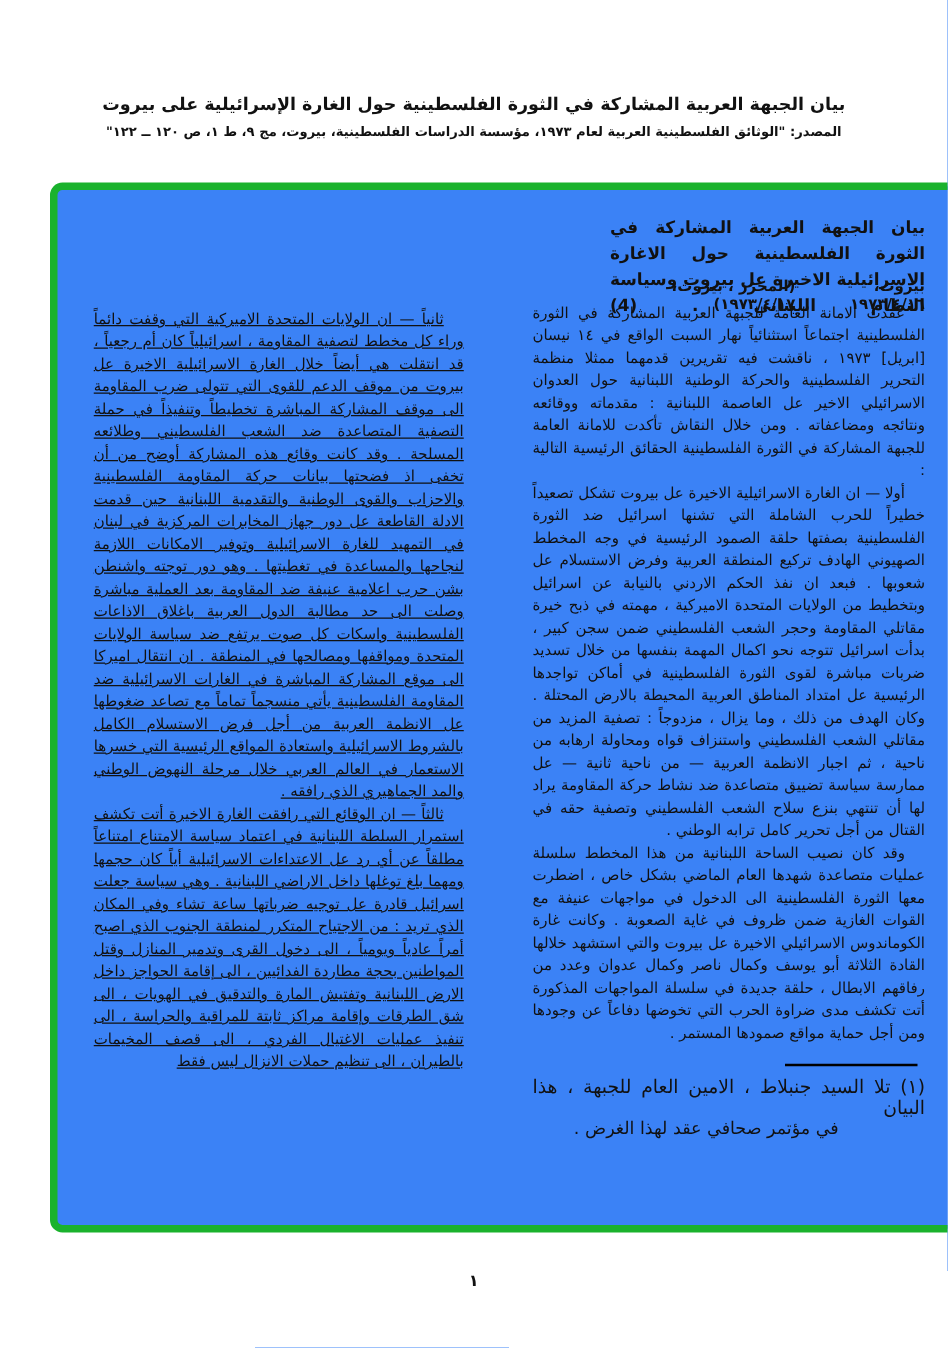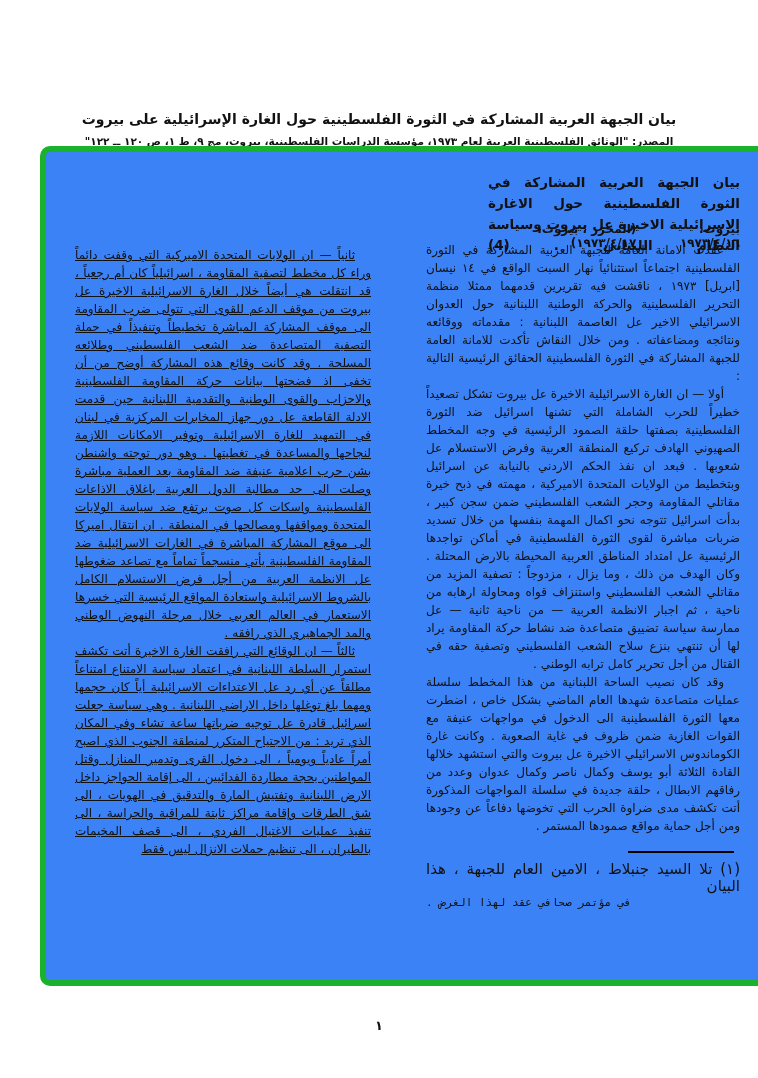--- a/index.html
+++ b/index.html
@@ -2,21 +2,21 @@
 <html lang="ar"><head>
 <meta charset="utf-8">
 <style>
   html,body{margin:0;padding:0;}
   body{
     width:758px;height:1078px;position:relative;background:#ffffff;
     font-family:"DejaVu Sans",sans-serif;color:#111;
     -webkit-font-smoothing:antialiased;
   }
   .page-header{
-    position:absolute;top:76px;left:0;right:0;text-align:center;direction:rtl;margin-top:35px;
+    position:absolute;top:76px;left:0;right:0;text-align:center;direction:rtl;
   }
   .page-header .h-title{font-size:14px;font-weight:bold;letter-spacing:0;}
   .page-header .h-source{font-size:10.5px;font-weight:bold;margin-top:8px;}
   .frame{
     position:absolute;left:40px;top:146px;width:730px;height:840px;
     box-sizing:border-box;border:6px solid #1ab22d;border-radius:10px;background:#3b82f6;
   }
   .doc-title{
     position:absolute;top:20px;right:24px;width:252px;direction:rtl;
     font-weight:bold;font-size:13.5px;line-height:21px;
@@ -33,21 +33,21 @@
   }
   .col-right{top:89px;right:24px;width:314px;}
   .col-left{top:94px;left:29px;width:296px;text-decoration:underline;}
   .col p{margin:0;text-indent:16px;}
   .footnote{margin-top:16px;}
   .footnote-rule{
     width:106px;height:2px;background:#000;
     margin-left:auto;margin-right:6px;margin-bottom:8px;
   }
   .footnote .f-line1{font-size:15px;line-height:17px;text-align:justify;}
-  .footnote .f-line2{font-size:11px;line-height:17px;text-align:left;padding-right:36px;font-family:Liberation Mono, monospace;}
+  .footnote .f-line2{font-size:14px;line-height:17px;text-align:center;padding-right:36px;}
   .page-number{
     position:absolute;top:1018px;left:0;right:0;text-align:center;
     font-size:13px;font-weight:bold;
   }
 </style>
 </head>
 <body>
 
 <div class="page-header">
   <div class="h-title">بيان الجبهة العربية المشاركة في الثورة الفلسطينية حول الغارة الإسرائيلية على بيروت</div>

